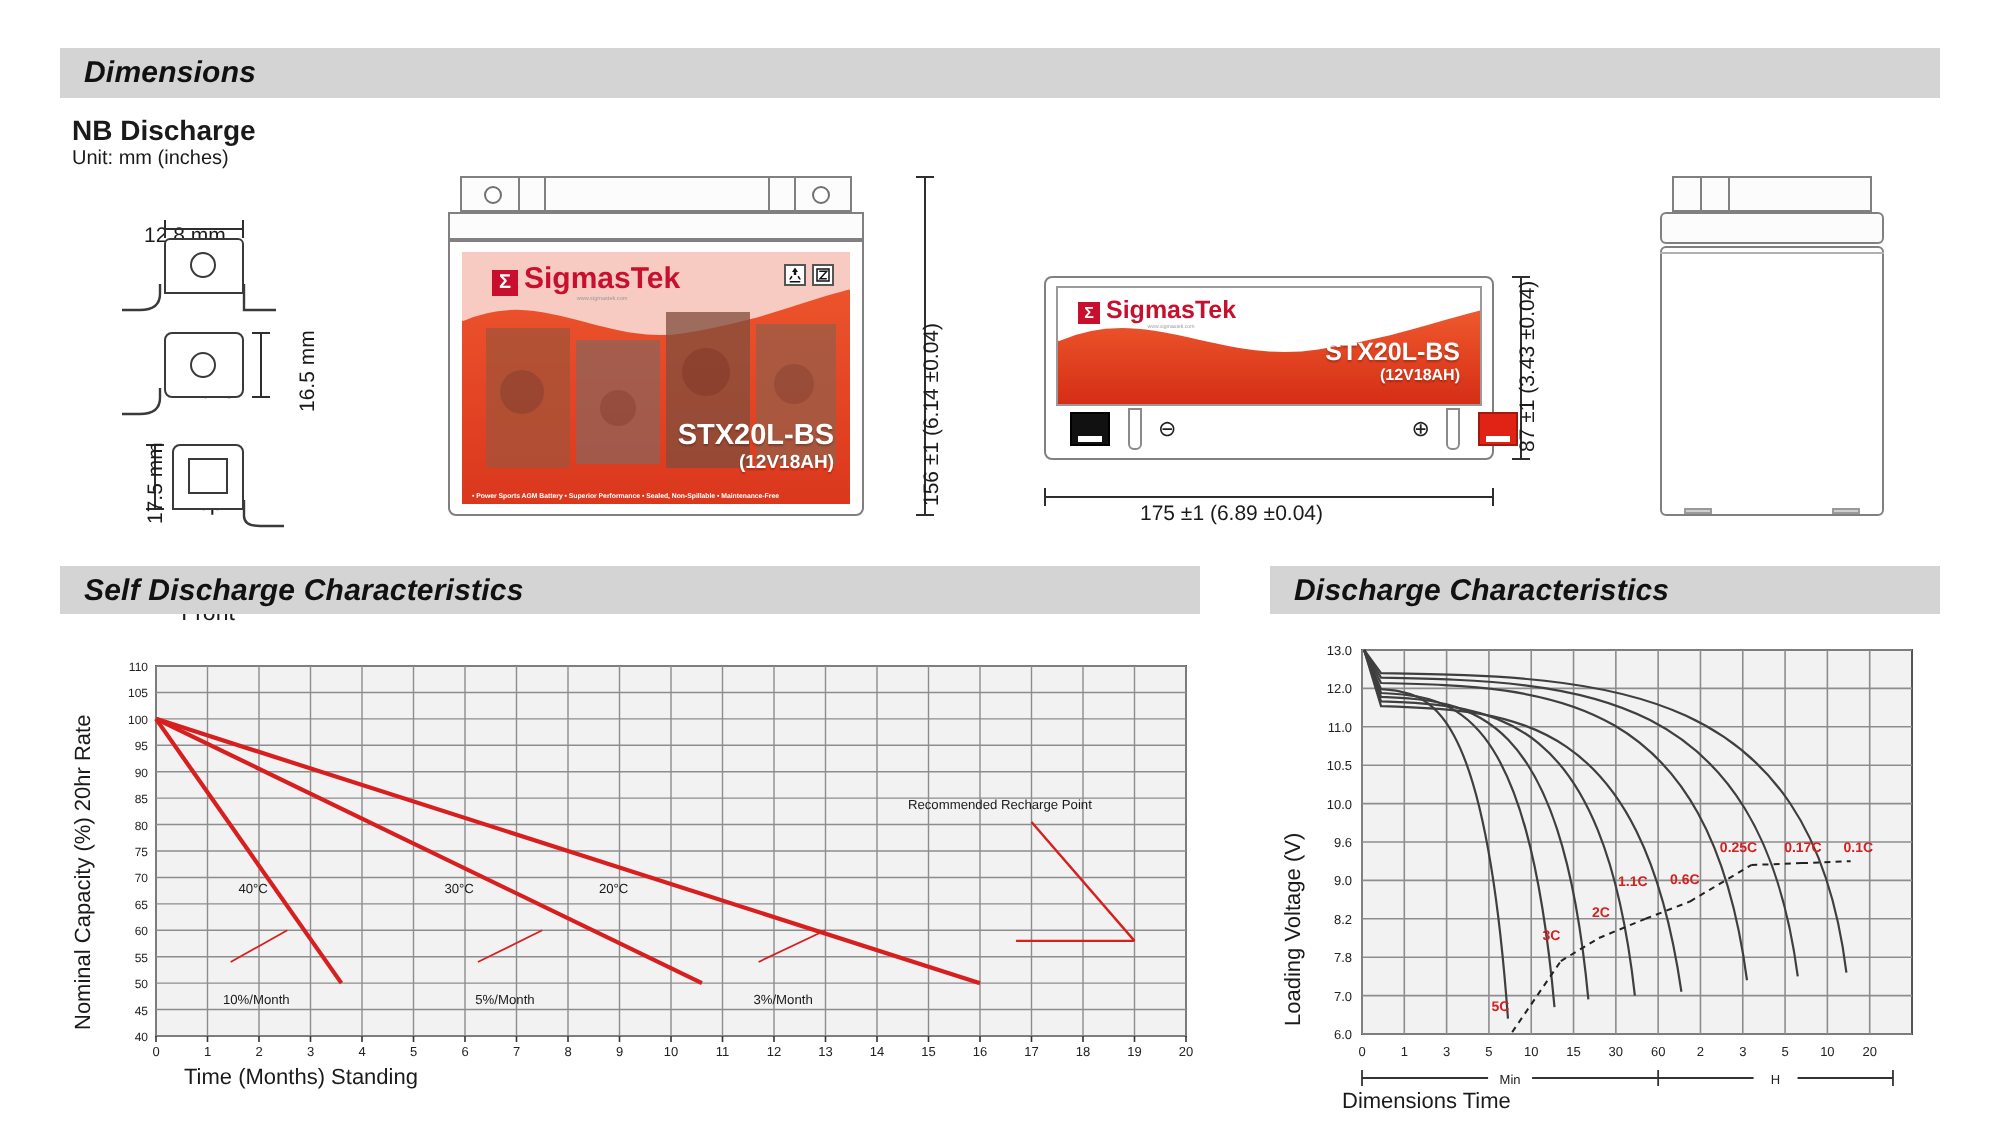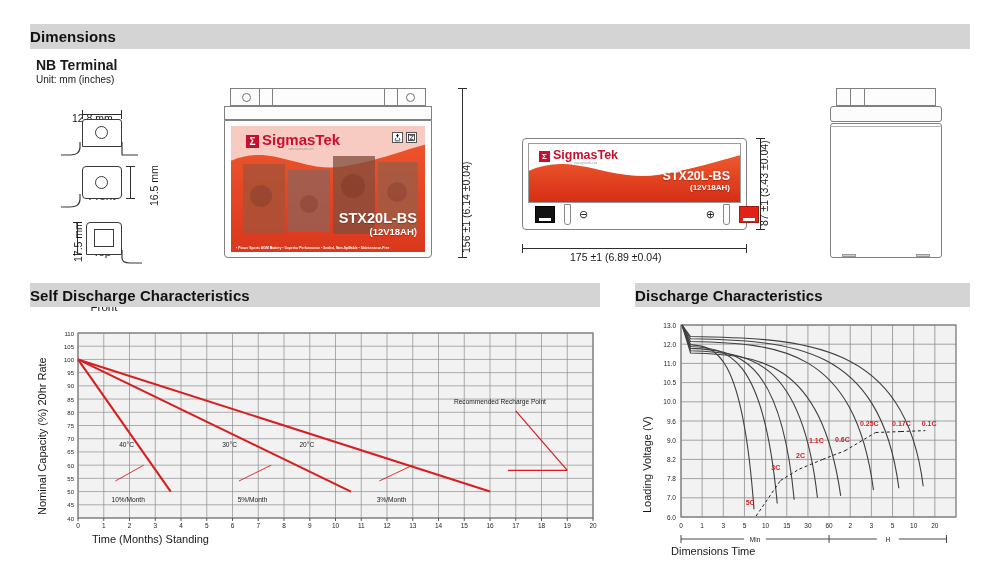--- a/index.html
+++ b/index.html
@@ -9,20 +9,22 @@
     background:#ffffff;
     font-family:"Liberation Sans", sans-serif;
     color:#1a1a1a;
     overflow:hidden;
     position:relative;
   }
   .section-bar {
     position:absolute;
     background:#d4d4d4;
     display:flex; align-items:center;
+    padding-left:12px;
+    font-style:italic;
   }
   .section-bar .title {
     font-size:15px; font-weight:bold; color:#111;
     letter-spacing:0.1px;
   }
   
   #bar-dimensions { left:30px; top:24px; width:940px; height:25px; }
   #nb-terminal-heading { position:absolute; left:36px; top:57px; font-size:14px; font-weight:bold; }
   #unit-label { position:absolute; left:36px; top:74px; font-size:10px; }
 
@@ -60,21 +62,21 @@
   .ylab-rot { position:absolute; font-size:11px; transform:rotate(-90deg); transform-origin:left top; white-space:nowrap; }
   .xaxis-caption { position:absolute; font-size:11px;text-align:center; }
 </style>
 </head>
 <body>
 
 <div class="section-bar" id="bar-dimensions">
   <span class="title">Dimensions</span>
 </div>
 
-<div id="nb-terminal-heading">NB Terminal</div>
+<div id="nb-terminal-heading">NB Discharge</div>
 <div id="unit-label">Unit: mm (inches)</div>
 
 <div class="tdraw" style="left:60px; top:96px; width:120px; height:62px;">
   <div class="dimtext" style="left:12px; top:16px;">12.8 mm</div>
   <div class="arrowline" style="left:22px; top:18px; width:40px; height:1px;"></div>
   <div class="arrowline" style="left:22px; top:14px; width:1px; height:9px;"></div>
   <div class="arrowline" style="left:61px; top:14px; width:1px; height:9px;"></div>
   <div class="tbox" style="left:22px; top:23px; width:40px; height:28px; border-radius:3px 3px 0 0;"></div>
   <div class="thole" style="left:35px; top:30px; width:13px; height:13px;"></div>
   <svg style="position:absolute;left:0px;top:46px;" width="90" height="14">

